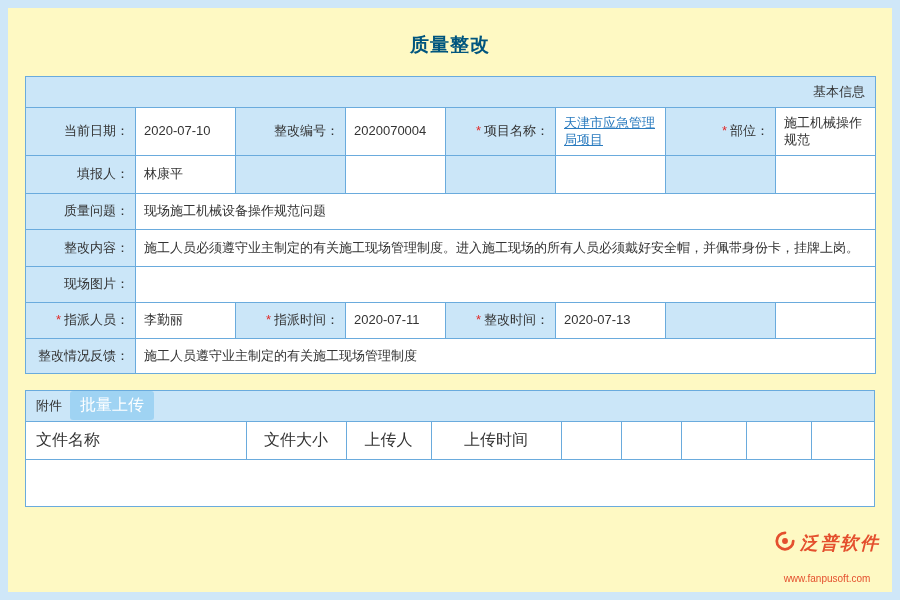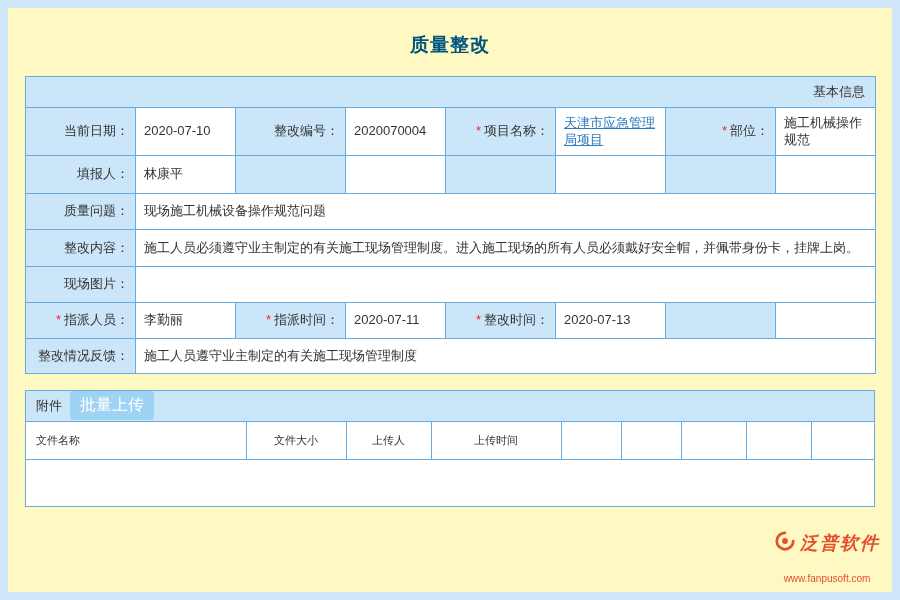--- a/index.html
+++ b/index.html
@@ -90,21 +90,21 @@
   }
   table.attach-cols {
     width:100%;
     border-collapse:collapse;
     table-layout:fixed;
   }
   table.attach-cols td {
     border-right:1px solid #6aabdd;
     border-bottom:1px solid #6aabdd;
     height:38px;
-    font-size:11px;
+    font-size:16px;
     color:#333;
     text-align:center;
     background:#fff;
   }
   table.attach-cols td:last-child { border-right:none; }
   table.attach-cols td.first { text-align:left; padding-left:10px; }
   .attach-body { height:46px; background:#fff; }
 
   .footer-logo {
     position:absolute;

